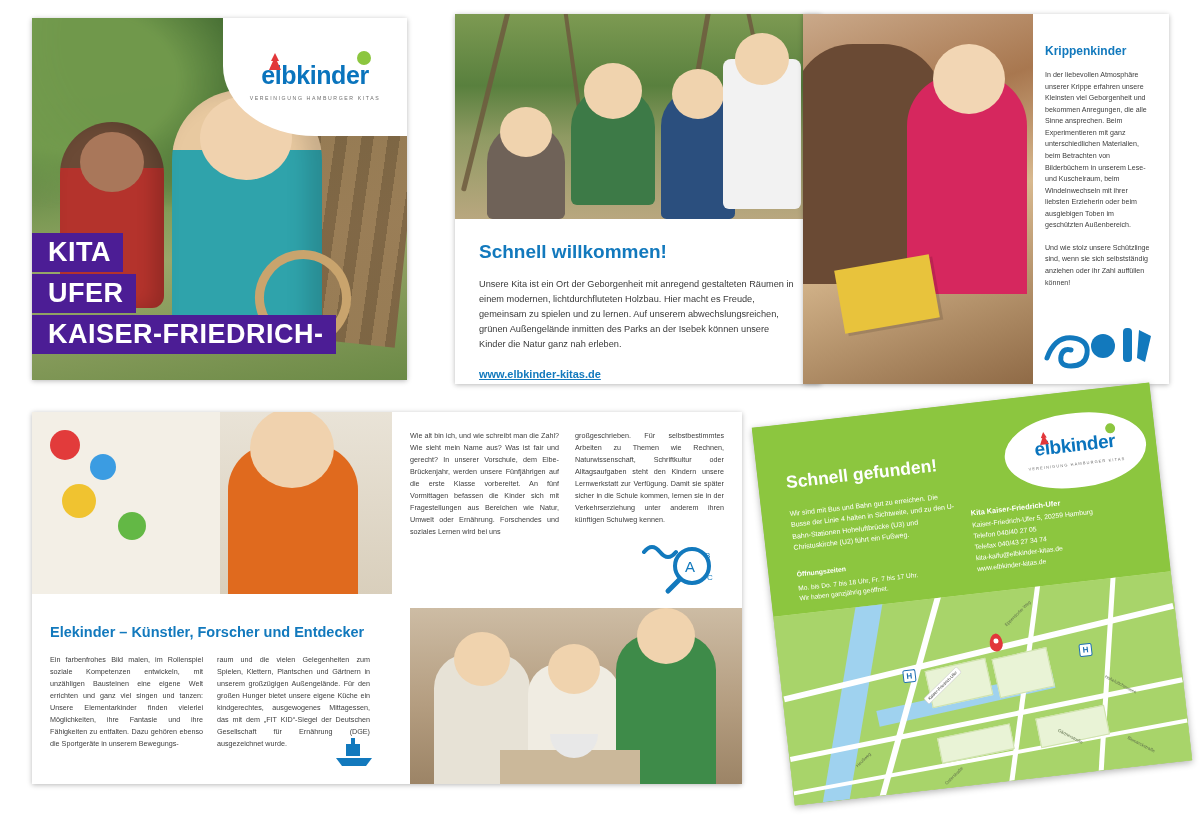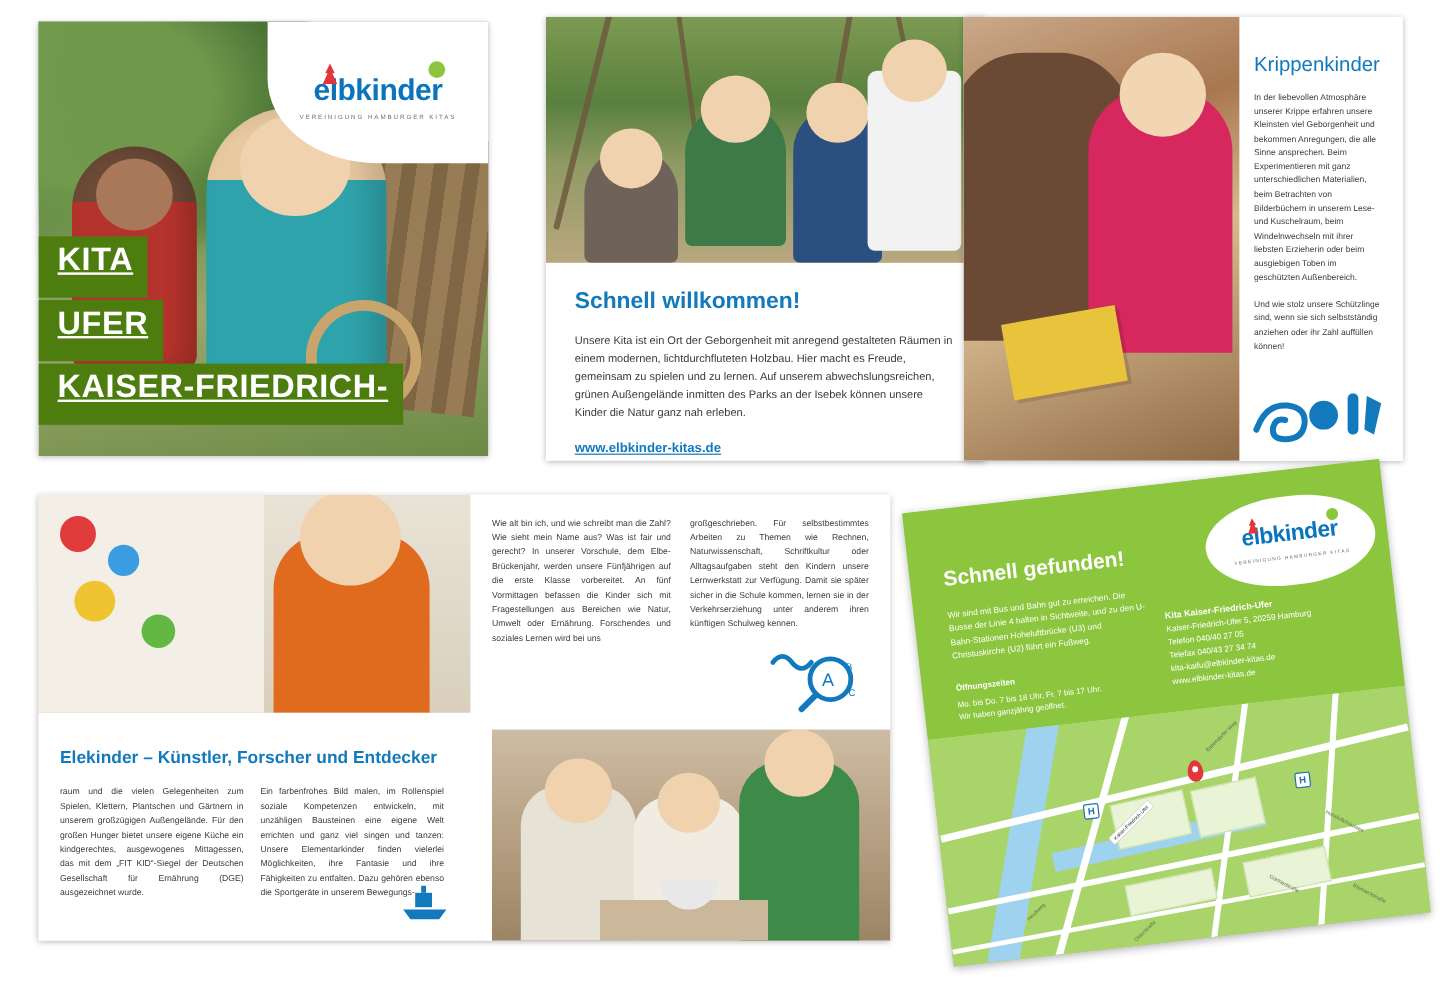--- a/index.html
+++ b/index.html
@@ -83,29 +83,28 @@
   .logo-sub { font-size:5.2px; letter-spacing:1.6px; color:#6f6f6f; margin-top:5px; }
   .logo-fig {
     position:absolute; left:6px; top:-9px; width:16px; height:26px;
   }
   .cover-titlebar {
     position:absolute; left:0; right:0; bottom:24px;
     padding:0 0 0 0;
   }
   .cover-title-line {
     display:inline-block;
-    background:#4d7c0f;
+    background:#4c1d95;
     color:#fff;
     font-size:27px;
     font-weight:bold;
     letter-spacing:0.5px;
-    padding:4px 12px 16px 16px;
+    padding:4px 12px 4px 16px;
     margin-bottom:2px;
     white-space:nowrap;
-    text-decoration:underline;
   }
   .cover-title-wrap { display:flex; flex-direction:column; align-items:flex-start; }
 
   
   #welcome { left: 455px; top: 14px; width: 366px; height: 370px; }
   .welcome-photo {
     position:absolute; left:0; top:0; right:0; height:205px;
     background: linear-gradient(180deg,#7d9a52 0%, #59803e 35%, #8f9a63 60%, #b9a77f 100%);
     overflow:hidden;
   }
@@ -131,21 +130,21 @@
   #krippe { left: 803px; top: 14px; width: 366px; height: 370px; }
   .krippe-photo{
     position:absolute; left:0; top:0; width:230px; bottom:0;
     background: linear-gradient(160deg,#caa98a 0%, #a8774f 30%, #d8b98f 55%, #8f6a46 100%);
     overflow:hidden;
   }
   .krippe-col{
     position:absolute; right:0; top:0; width:136px; bottom:0;
     background:#fff; padding:30px 16px 0 12px;
   }
-  .h-blue-sm{ color:#1279bd; font-size:17px; font-weight:normal; margin:0 0 12px 0; }
+  .h-blue-sm{ color:#1279bd; font-size:12px; font-weight:bold; margin:0 0 12px 0; }
   .p-tiny{ font-size:7.1px; line-height:1.63; color:#3d3d3d; margin:0 0 11px 0; }
   .krippe-deco{
     position:absolute; left:6px; bottom:10px; width:120px; height:60px;
   }
   .adult{
     position:absolute; left:-10px; top:30px; width:150px; height:240px;
     background:#6a4a34; border-radius:60px 60px 0 0;
   }
   .childpink{
     position:absolute; right:6px; top:60px; width:120px; height:220px;
@@ -367,22 +366,22 @@
         <path d="M38 43 L26 55" stroke="#1279bd" stroke-width="5" stroke-linecap="round"></path>
         <text x="43" y="36" font-size="15" fill="#1279bd" font-family="Liberation Sans, sans-serif">A</text>
         <text x="63" y="22" font-size="8" fill="#1279bd" font-family="Liberation Sans, sans-serif">B</text>
         <text x="65" y="44" font-size="8" fill="#1279bd" font-family="Liberation Sans, sans-serif">C</text>
       </svg>
     </div>
 
     <div class="sp-bottom-left">
       <h3 class="h-blue-mid">Elekinder – Künstler, Forscher und Entdecker</h3>
       <div style="display:flex;gap:14px;">
+        <p class="p-xs" style="flex:1">Ein farbenfrohes Bild malen, im Rollenspiel soziale Kompetenzen entwickeln, mit unzähligen Bausteinen eine eigene Welt errichten und ganz viel singen und tanzen: Unsere Elementarkinder finden vielerlei Möglichkeiten, ihre Fantasie und ihre Fähigkeiten zu entfalten. Dazu gehören ebenso die Sportgeräte in unserem Bewegungs-</p>
         <p class="p-xs" style="flex:1">raum und die vielen Gelegenheiten zum Spielen, Klettern, Plantschen und Gärtnern in unserem großzügigen Außengelände. Für den großen Hunger bietet unsere eigene Küche ein kindgerechtes, ausgewogenes Mittagessen, das mit dem „FIT KID“-Siegel der Deutschen Gesellschaft für Ernährung (DGE) ausgezeichnet wurde.</p>
-        <p class="p-xs" style="flex:1">Ein farbenfrohes Bild malen, im Rollenspiel soziale Kompetenzen entwickeln, mit unzähligen Bausteinen eine eigene Welt errichten und ganz viel singen und tanzen: Unsere Elementarkinder finden vielerlei Möglichkeiten, ihre Fantasie und ihre Fähigkeiten zu entfalten. Dazu gehören ebenso die Sportgeräte in unserem Bewegungs-</p>
       </div>
       <svg class="deco-boat" viewBox="0 0 44 30">
         <path d="M4 20 h36 l-6 8 h-24 z" fill="#1279bd"></path>
         <rect x="14" y="6" width="14" height="12" fill="#1279bd"></rect>
         <rect x="19" y="0" width="4" height="6" fill="#1279bd"></rect>
       </svg>
     </div>
 
     <div class="sp-photo-2">
       <div class="kid" style="left:24px;bottom:0;width:96px;height:130px;background:#e7e2d6;border-radius:34px 34px 0 0;">

